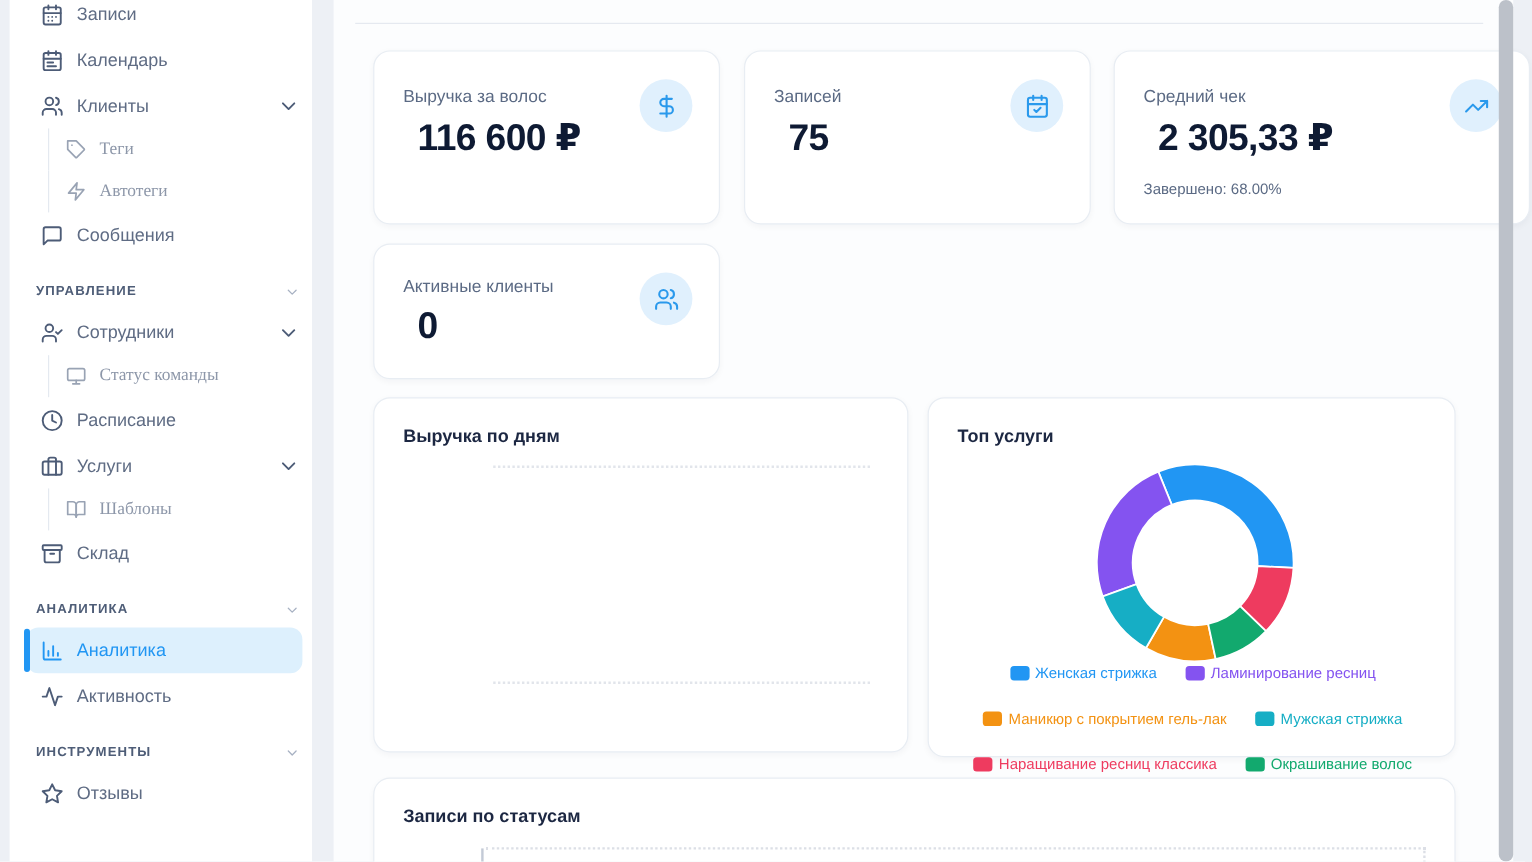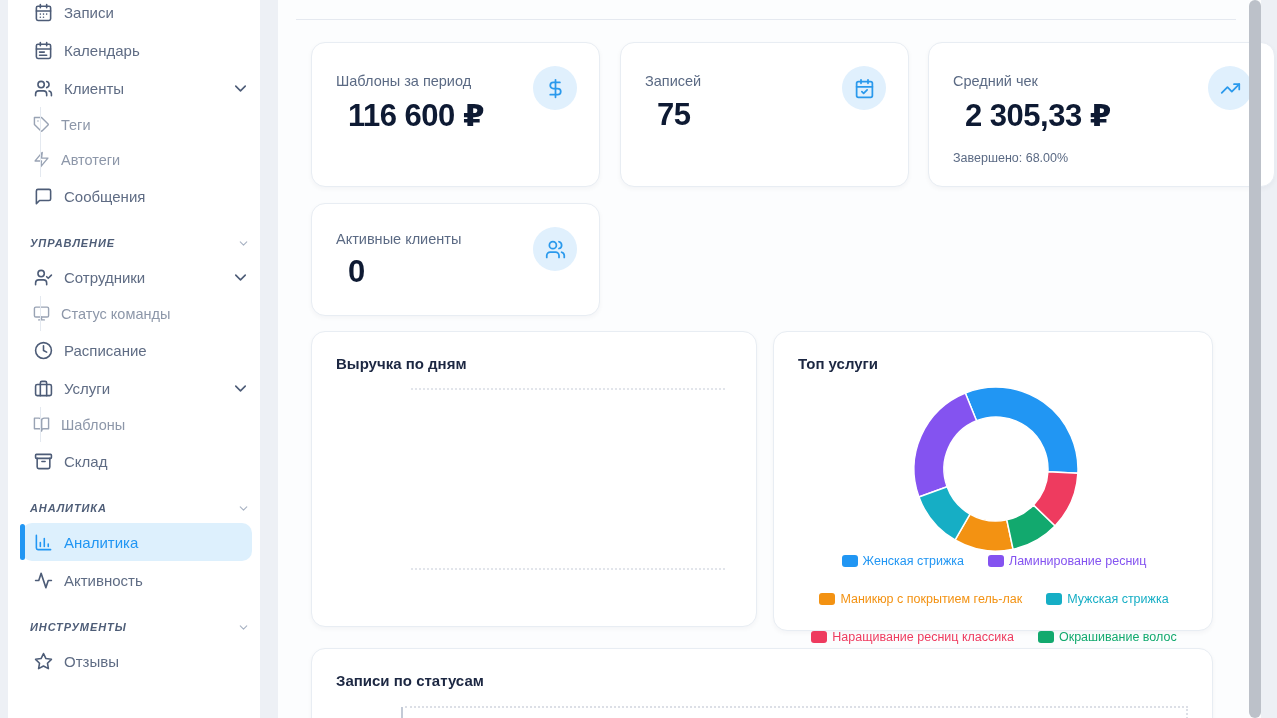--- a/index.html
+++ b/index.html
@@ -5,25 +5,25 @@
   * { margin:0; padding:0; box-sizing:border-box; }
   html,body { width:1277px; height:718px; overflow:hidden; }
   body { background:#edf0f5; font-family:"Liberation Sans","DejaVu Sans",sans-serif; position:relative; }
 
   
   .sidebar { position:absolute; left:8px; top:0; width:252px; height:718px; background:#ffffff; z-index:2; }
   .nav { position:absolute; top:-7px; left:0; right:0; }
   .nav-item { position:relative; height:38px; display:flex; align-items:center; gap:11px;
               padding-left:26px; font-size:15px; color:#5f6c84; cursor:pointer; }
   .nav-item svg { width:19px; height:19px; color:#4d5c77; flex:0 0 auto; }
-  .nav-sub { height:35px; padding-left:25px; font-size:14.5px; color:#8d97a9; }
+  .nav-sub { height:35px; padding-left:47px; font-size:14.5px; color:#8d97a9;font-family:Liberation Serif, serif; }
   .nav-sub svg { width:17px; height:17px; color:#99a3b4; }
   .nav-sub::before { content:""; position:absolute; left:32px; top:0; bottom:0; width:1px; background:#e4e9f0; }
   .nav-header { position:relative; height:30px; margin-top:13px; display:flex; align-items:center;
-                padding-left:22px; font-size:11px; font-weight:700; letter-spacing:.9px; color:#4e5d77;font-style:italic; }
+                padding-left:22px; font-size:11px; font-weight:700; letter-spacing:.9px; color:#4e5d77; }
   .chev { position:absolute; right:10px; width:13px; height:13px; color:#a8b2c3; }
   .nav-item.active { margin-left:14px; margin-right:8px; border-radius:10px; background:#ddf0fd;
                      padding-left:12px; color:#2196f3; }
   .nav-item.active svg { color:#2196f3; }
   .nav-item.active::before { content:""; position:absolute; left:-2px; top:1px; bottom:1px; width:5px;
                              border-radius:3px; background:#2196f3; }
 
   
   .main { position:absolute; left:278px; top:0; width:983px; height:718px; background:#fcfdfe; z-index:1; }
   .top-divider { position:absolute; left:18px; top:19px; width:940px; height:1px; background:#e5e9f0; }
@@ -199,21 +199,21 @@
         <span>Отзывы</span>
       </div>
     </nav>
 </div>
 
 <div class="main">
   <div class="top-divider"></div>
 
   <div id="stats">
       <div class="card stat-0" style="left: 33px; top: 42px; width: 289px; height: 145px;">
-        <div class="stat-label">Шаблоны за период</div>
+        <div class="stat-label">Выручка за волос</div>
         <div class="stat-value">116 600 ₽</div>
         <div class="stat-icon">
           <svg viewBox="0 0 24 24" fill="none" stroke="currentColor" stroke-width="2" stroke-linecap="round" stroke-linejoin="round">
             <path d="M12 2v20"></path>
             <path d="M17 5H9.5a3.5 3.5 0 0 0 0 7h5a3.5 3.5 0 0 1 0 7H6"></path>
           </svg>
         </div>
       </div>
       <div class="card stat-1" style="left: 342px; top: 42px; width: 289px; height: 145px;">
         <div class="stat-label">Записей</div>

